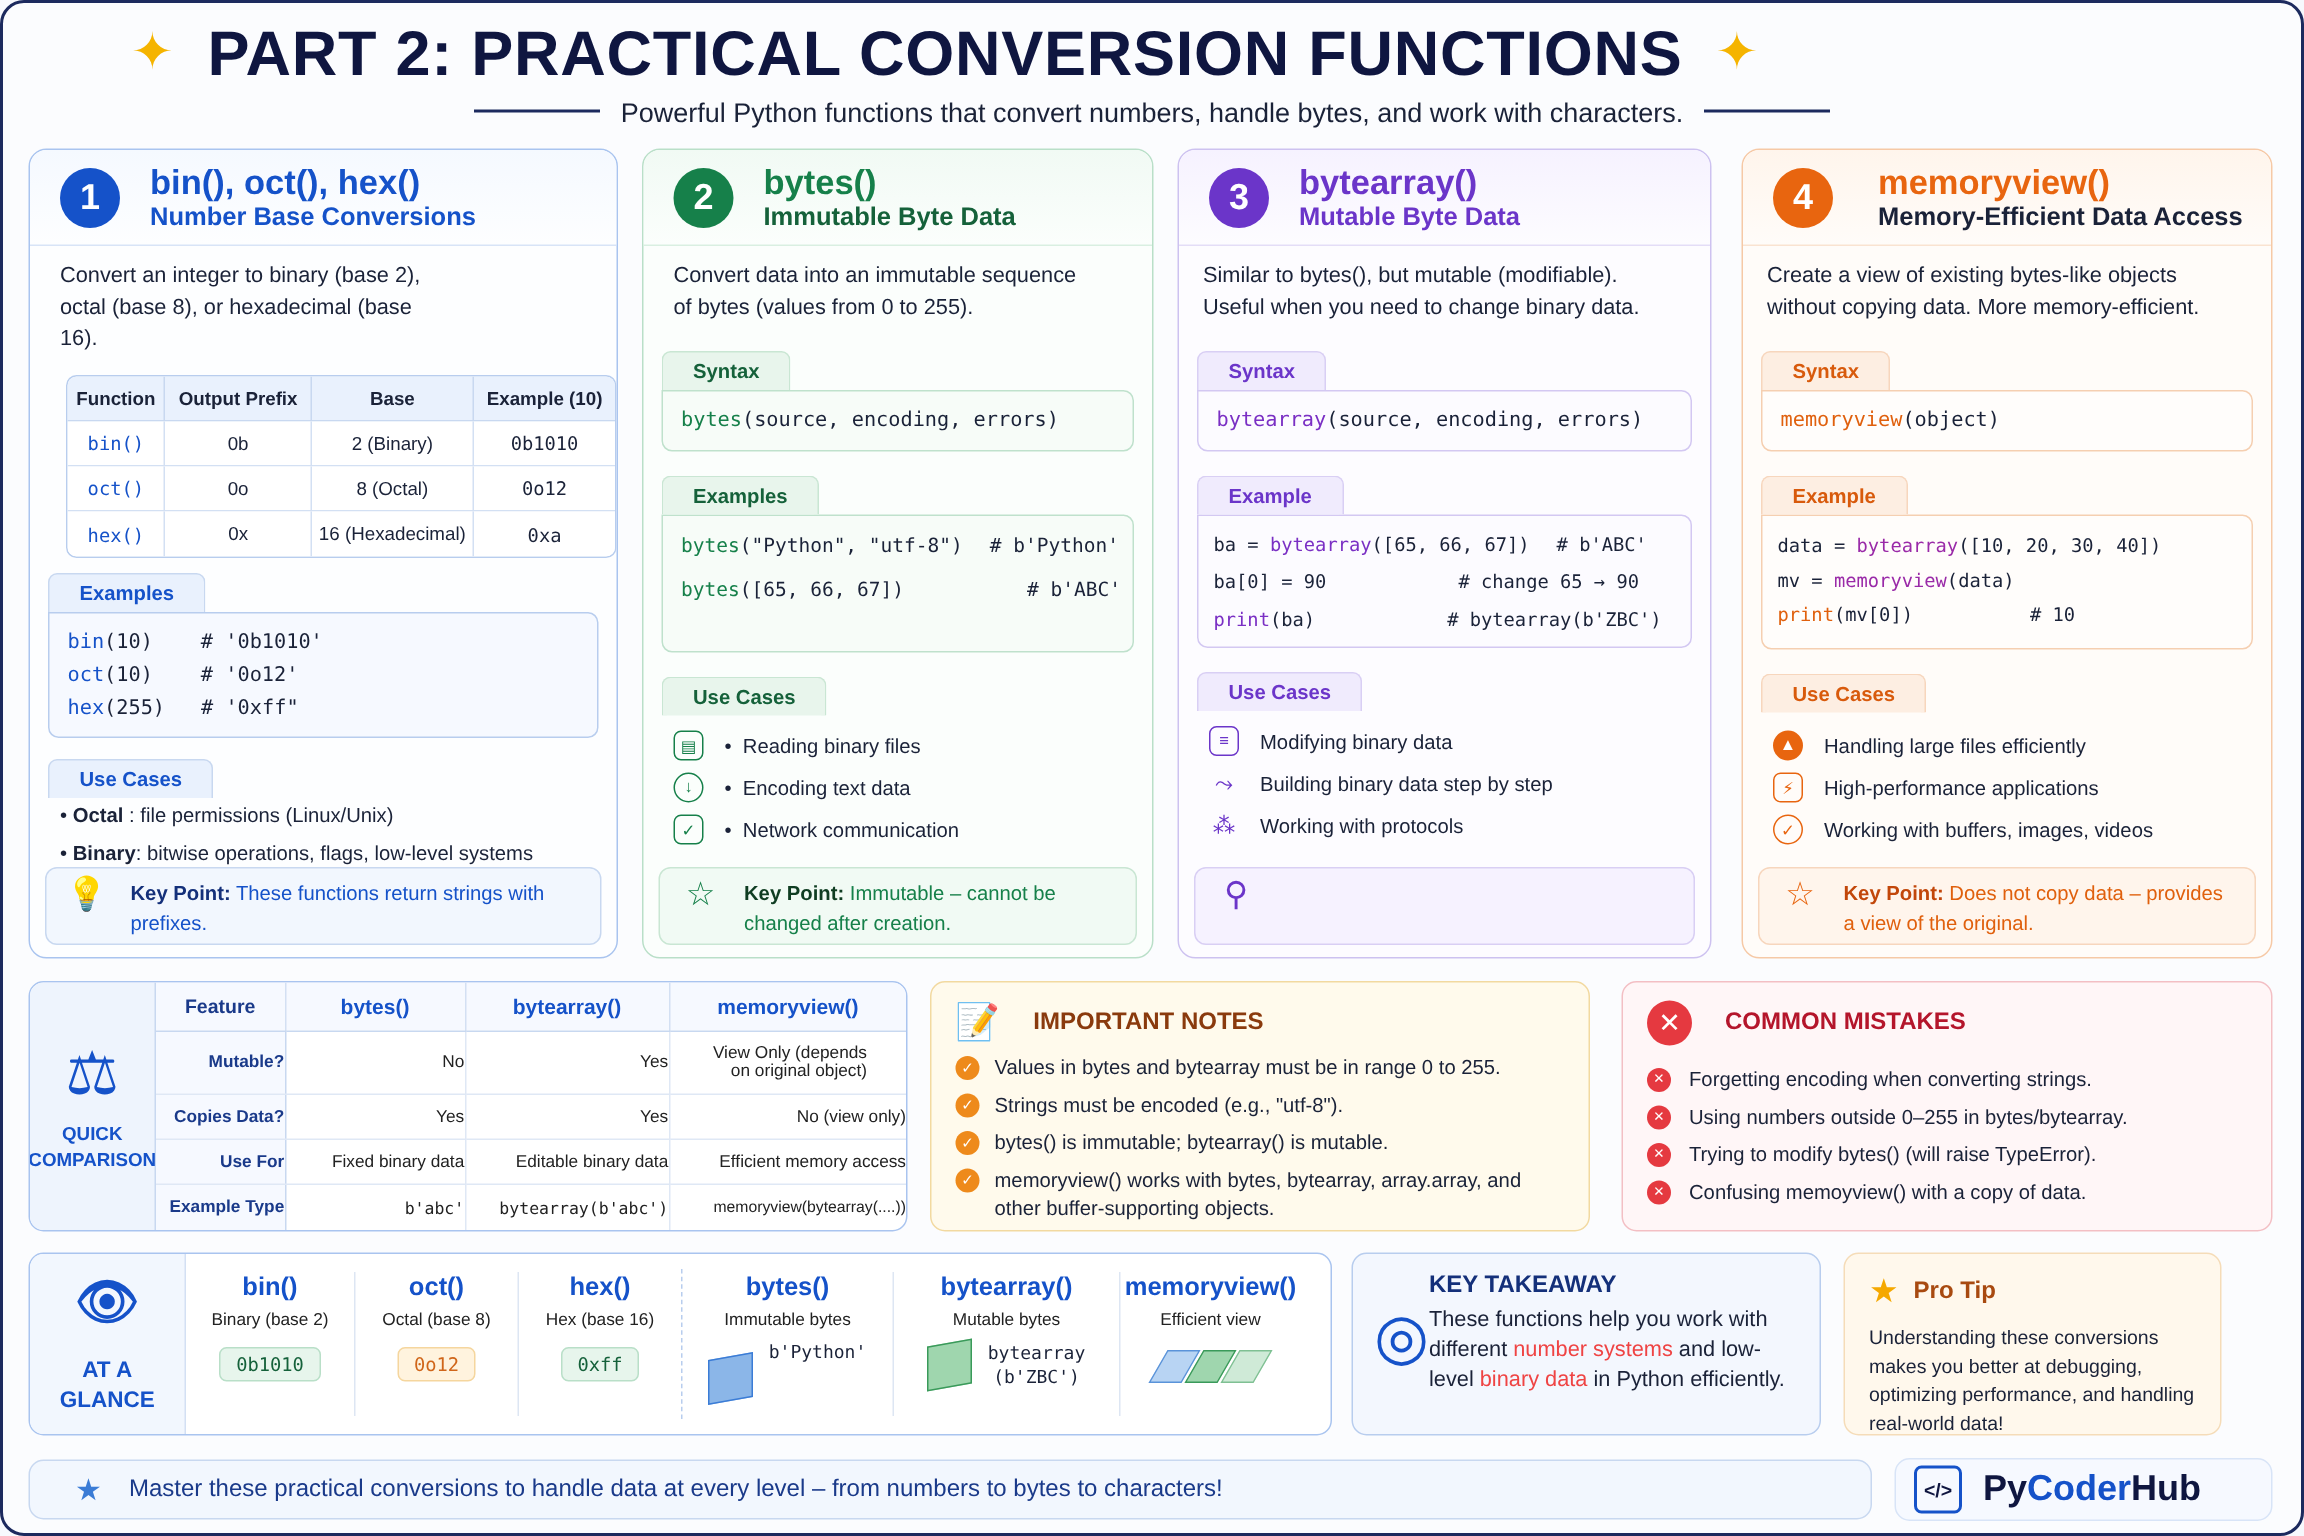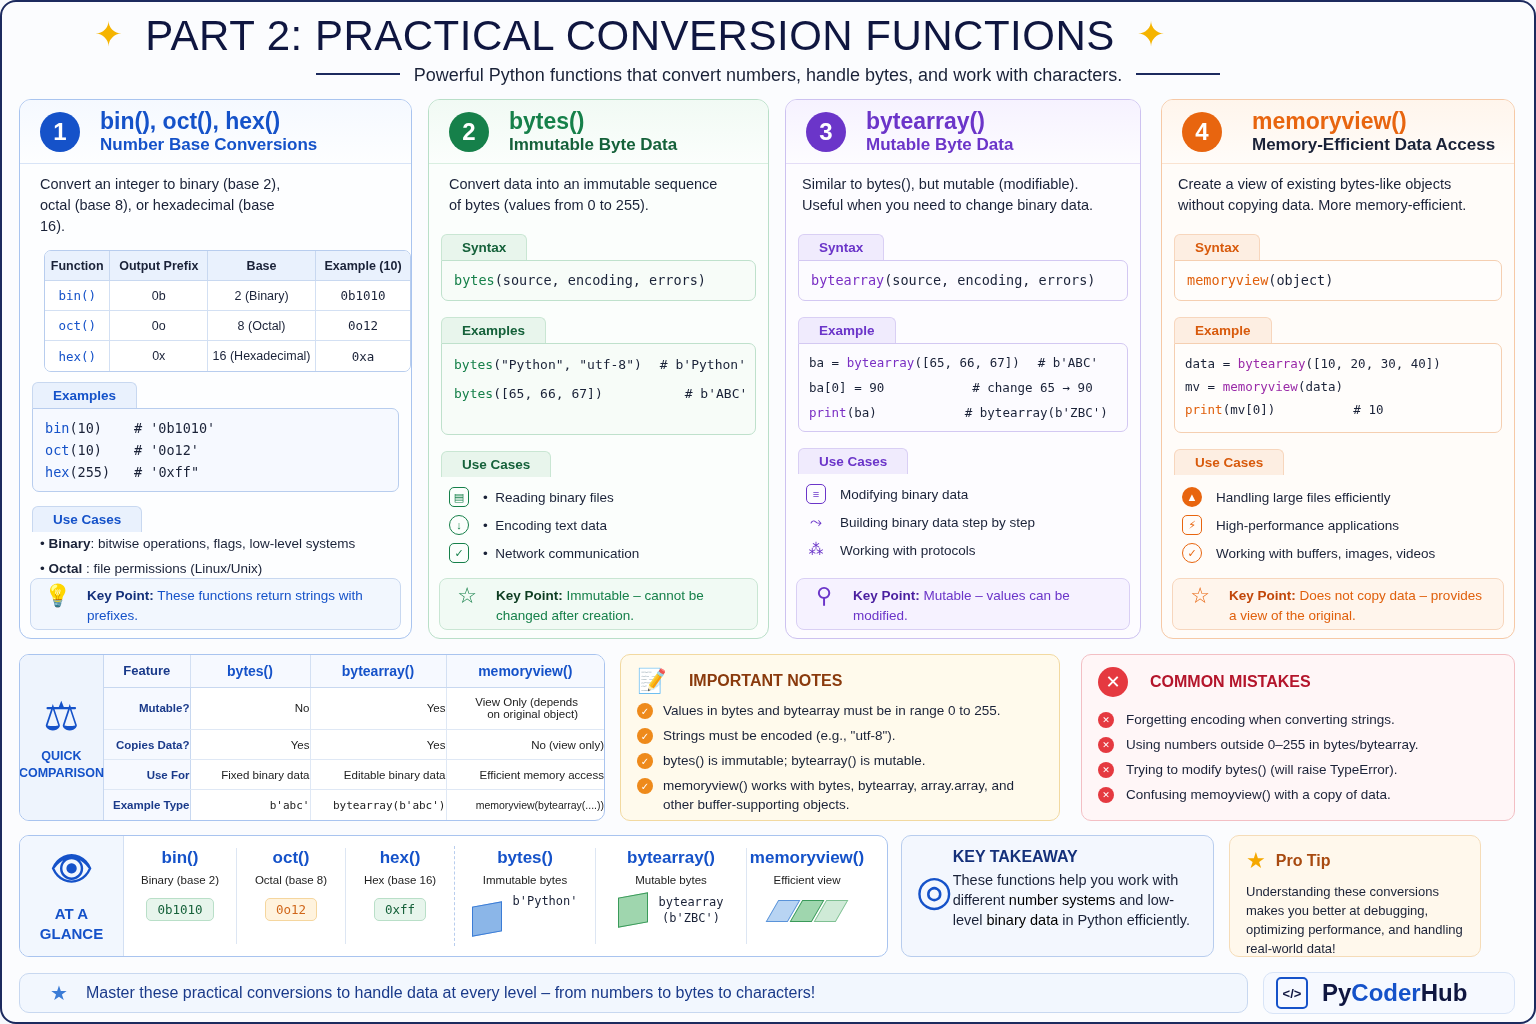--- a/index.html
+++ b/index.html
@@ -1,20 +1,20 @@
 <!DOCTYPE html>
 <html><head>
 <meta charset="utf-8">
 <style>
 *{box-sizing:border-box;margin:0;padding:0}
 html,body{width:1536px;height:1024px;overflow:hidden}
 body{background:#f7f9fd;font-family:"Liberation Sans","DejaVu Sans",sans-serif;color:#1a2238;position:relative}
 .frame{position:absolute;left:0;top:0;width:1536px;height:1024px;border:2px solid #1c2a5e;border-radius:16px;background:#fbfcfe}
 .mono{font-family:"DejaVu Sans Mono","Liberation Mono",monospace}
-.title{position:absolute;top:12px;left:0;width:1260px;text-align:center;font-size:42px;font-weight:400;color:#0f1640;letter-spacing:0.5px}
+.title{position:absolute;top:12px;left:0;width:1260px;text-align:center;font-size:42px;font-weight:700;color:#0f1640;letter-spacing:0.5px}
 .title .spark{color:#f5b400;font-size:34px;margin:0 22px;vertical-align:4px}
 .subtitle{position:absolute;top:65px;left:0;width:1536px;text-align:center;font-size:18px;color:#1a2238}
 .subtitle .line{display:inline-block;width:84px;height:2px;background:#1c2a5e;vertical-align:6px;margin:0 14px}
 
 .card{position:absolute;top:99px;height:540px;border-radius:12px;border:1.5px solid;overflow:hidden}
 .card .head{height:64px;display:flex;align-items:center;padding-left:20px;border-bottom:1.5px solid}
 .badge{width:40px;height:40px;border-radius:50%;color:#fff;font-weight:700;font-size:24px;display:flex;align-items:center;justify-content:center;flex-shrink:0}
 .head .ht{margin-left:20px}
 .head .h1{font-size:23px;font-weight:600;line-height:26px}
 .head .h2{font-size:17px;font-weight:700;line-height:22px}
@@ -102,21 +102,21 @@
 .gcol .gt{font-size:17px;color:#1552c9;font-weight:600}
 .gcol .gs{font-size:11.5px;color:#222;margin-top:6px}
 .gchip{margin-top:12px;font-size:12.5px;padding:3px 10px;border-radius:5px;border:1px solid}
 .vdiv{width:1px;background:#dde6f3;margin:12px 0}
 .vdash{width:0;border-left:1.5px dashed #b8cdee;margin:10px 0}
 
 .take{position:absolute;left:901px;top:835px;width:313px;height:122px;border:1.5px solid #b8cdee;border-radius:10px;background:#f3f7fe;padding:12px 14px;display:flex}
 .take .ticon{width:70px;font-size:42px;color:#1552c9;padding-top:18px}
 .take .th{font-size:16px;font-weight:700;color:#14307a;margin-bottom:4px}
 .take .tb{font-size:14.5px;line-height:20px;color:#1a2238}
-.take .hl{color:#000000}
+.take .hl{color:#ef4444}
 .tip{position:absolute;left:1229px;top:835px;width:252px;height:122px;border:1.5px solid #f5dcb8;border-radius:10px;background:#fff8ec;padding:12px 16px}
 .tip .tph{font-size:16px;font-weight:700;color:#a84a10;display:flex;align-items:center;margin-bottom:8px}
 .tip .tph .st{color:#f5a800;font-size:22px;margin-right:10px}
 .tip .tpb{font-size:13px;line-height:19px;color:#1a2238}
 
 .footer{position:absolute;left:19px;top:973px;width:1229px;height:40px;border:1.5px solid #c8d8f0;border-radius:10px;background:#f2f7fe;display:flex;align-items:center;padding-left:30px;font-size:16px;color:#1a3a8a}
 .footer .fst{color:#3b7cd6;font-size:20px;margin-right:18px}
 .brand{position:absolute;left:1263px;top:972px;width:252px;height:42px;border:1.5px solid #d8e4f7;border-radius:10px;background:#f6f9ff;display:flex;align-items:center;padding-left:12px}
 .brand .bi{width:32px;height:32px;border:2.5px solid #1552c9;border-radius:5px;display:flex;align-items:center;justify-content:center;font-size:13px;font-weight:700;color:#0f1640;margin-right:14px}
 .brand .bn{font-size:24px;font-weight:700;color:#0f1640}
@@ -173,22 +173,22 @@
     </table>
   <div style="margin:10px 12px 0 12px">
     <div class="tab">Examples</div>
     <div class="codebox mono" style="border-top-left-radius:0"><span class="fn-blue">bin</span><span>(10)</span><span style="display:inline-block;width:32px"></span><span># '0b1010'</span>
 <span class="fn-blue">oct</span><span>(10)</span><span style="display:inline-block;width:32px"></span><span># '0o12'</span>
 <span class="fn-blue">hex</span><span>(255)</span><span style="display:inline-block;width:24px"></span><span># '0xff"</span></div>
   </div>
   <div style="margin:14px 12px 0 12px">
     <div class="tab">Use Cases</div>
     <ul style="list-style:none;font-size:13.5px;margin-top:4px;padding-left:8px">
+      <li style="height:25px">• <b>Octal</b><span style="white-space:pre"> : file permissions (Linux/Unix)</span></li>
       <li style="height:25px">• <b>Binary</b><span>: bitwise operations, flags, low-level systems</span></li>
-      <li style="height:25px">• <b>Octal</b><span style="white-space:pre"> : file permissions (Linux/Unix)</span></li>
       <li style="height:25px">• <b>Hex</b><span style="white-space:pre">   : colors, memory addresses, debugging</span></li>
     </ul>
   </div>
   <div class="keypoint" style="border-color:#c8d8f0;background:#f2f7fe;color:#1552c9">
     <span class="kicon">💡</span>
     <span><b style="color:#14307a">Key Point:</b> <span>These functions return strings with prefixes.</span></span>
   </div>
 </div>
 
 <div class="card c2">
@@ -254,21 +254,20 @@
           <span>Building binary data step by step</span>
         </li>
       <li>
           <span class="ui" style="border:none;color:#6b35c9;font-size:15px">⁂</span>
           <span>Working with protocols</span>
         </li>
     </ul>
   </div>
   <div class="keypoint" style="border-color:#d9cff4;background:#f6f2ff;color:#6b35c9">
     <span class="kicon" style="color:#6b35c9">⚲</span>
-    <span><b style="color:#4a1fa0">Key Point:</b> <span>Mutable – values can be modified.</span></span>
   </div>
 </div>
 
 <div class="card c4">
   <div class="head">
     <div class="badge">4</div>
     <div class="ht" style="margin-left:30px">
       <div class="h1">memoryview()</div>
       <div class="h2">Memory-Efficient Data Access</div>
     </div>

